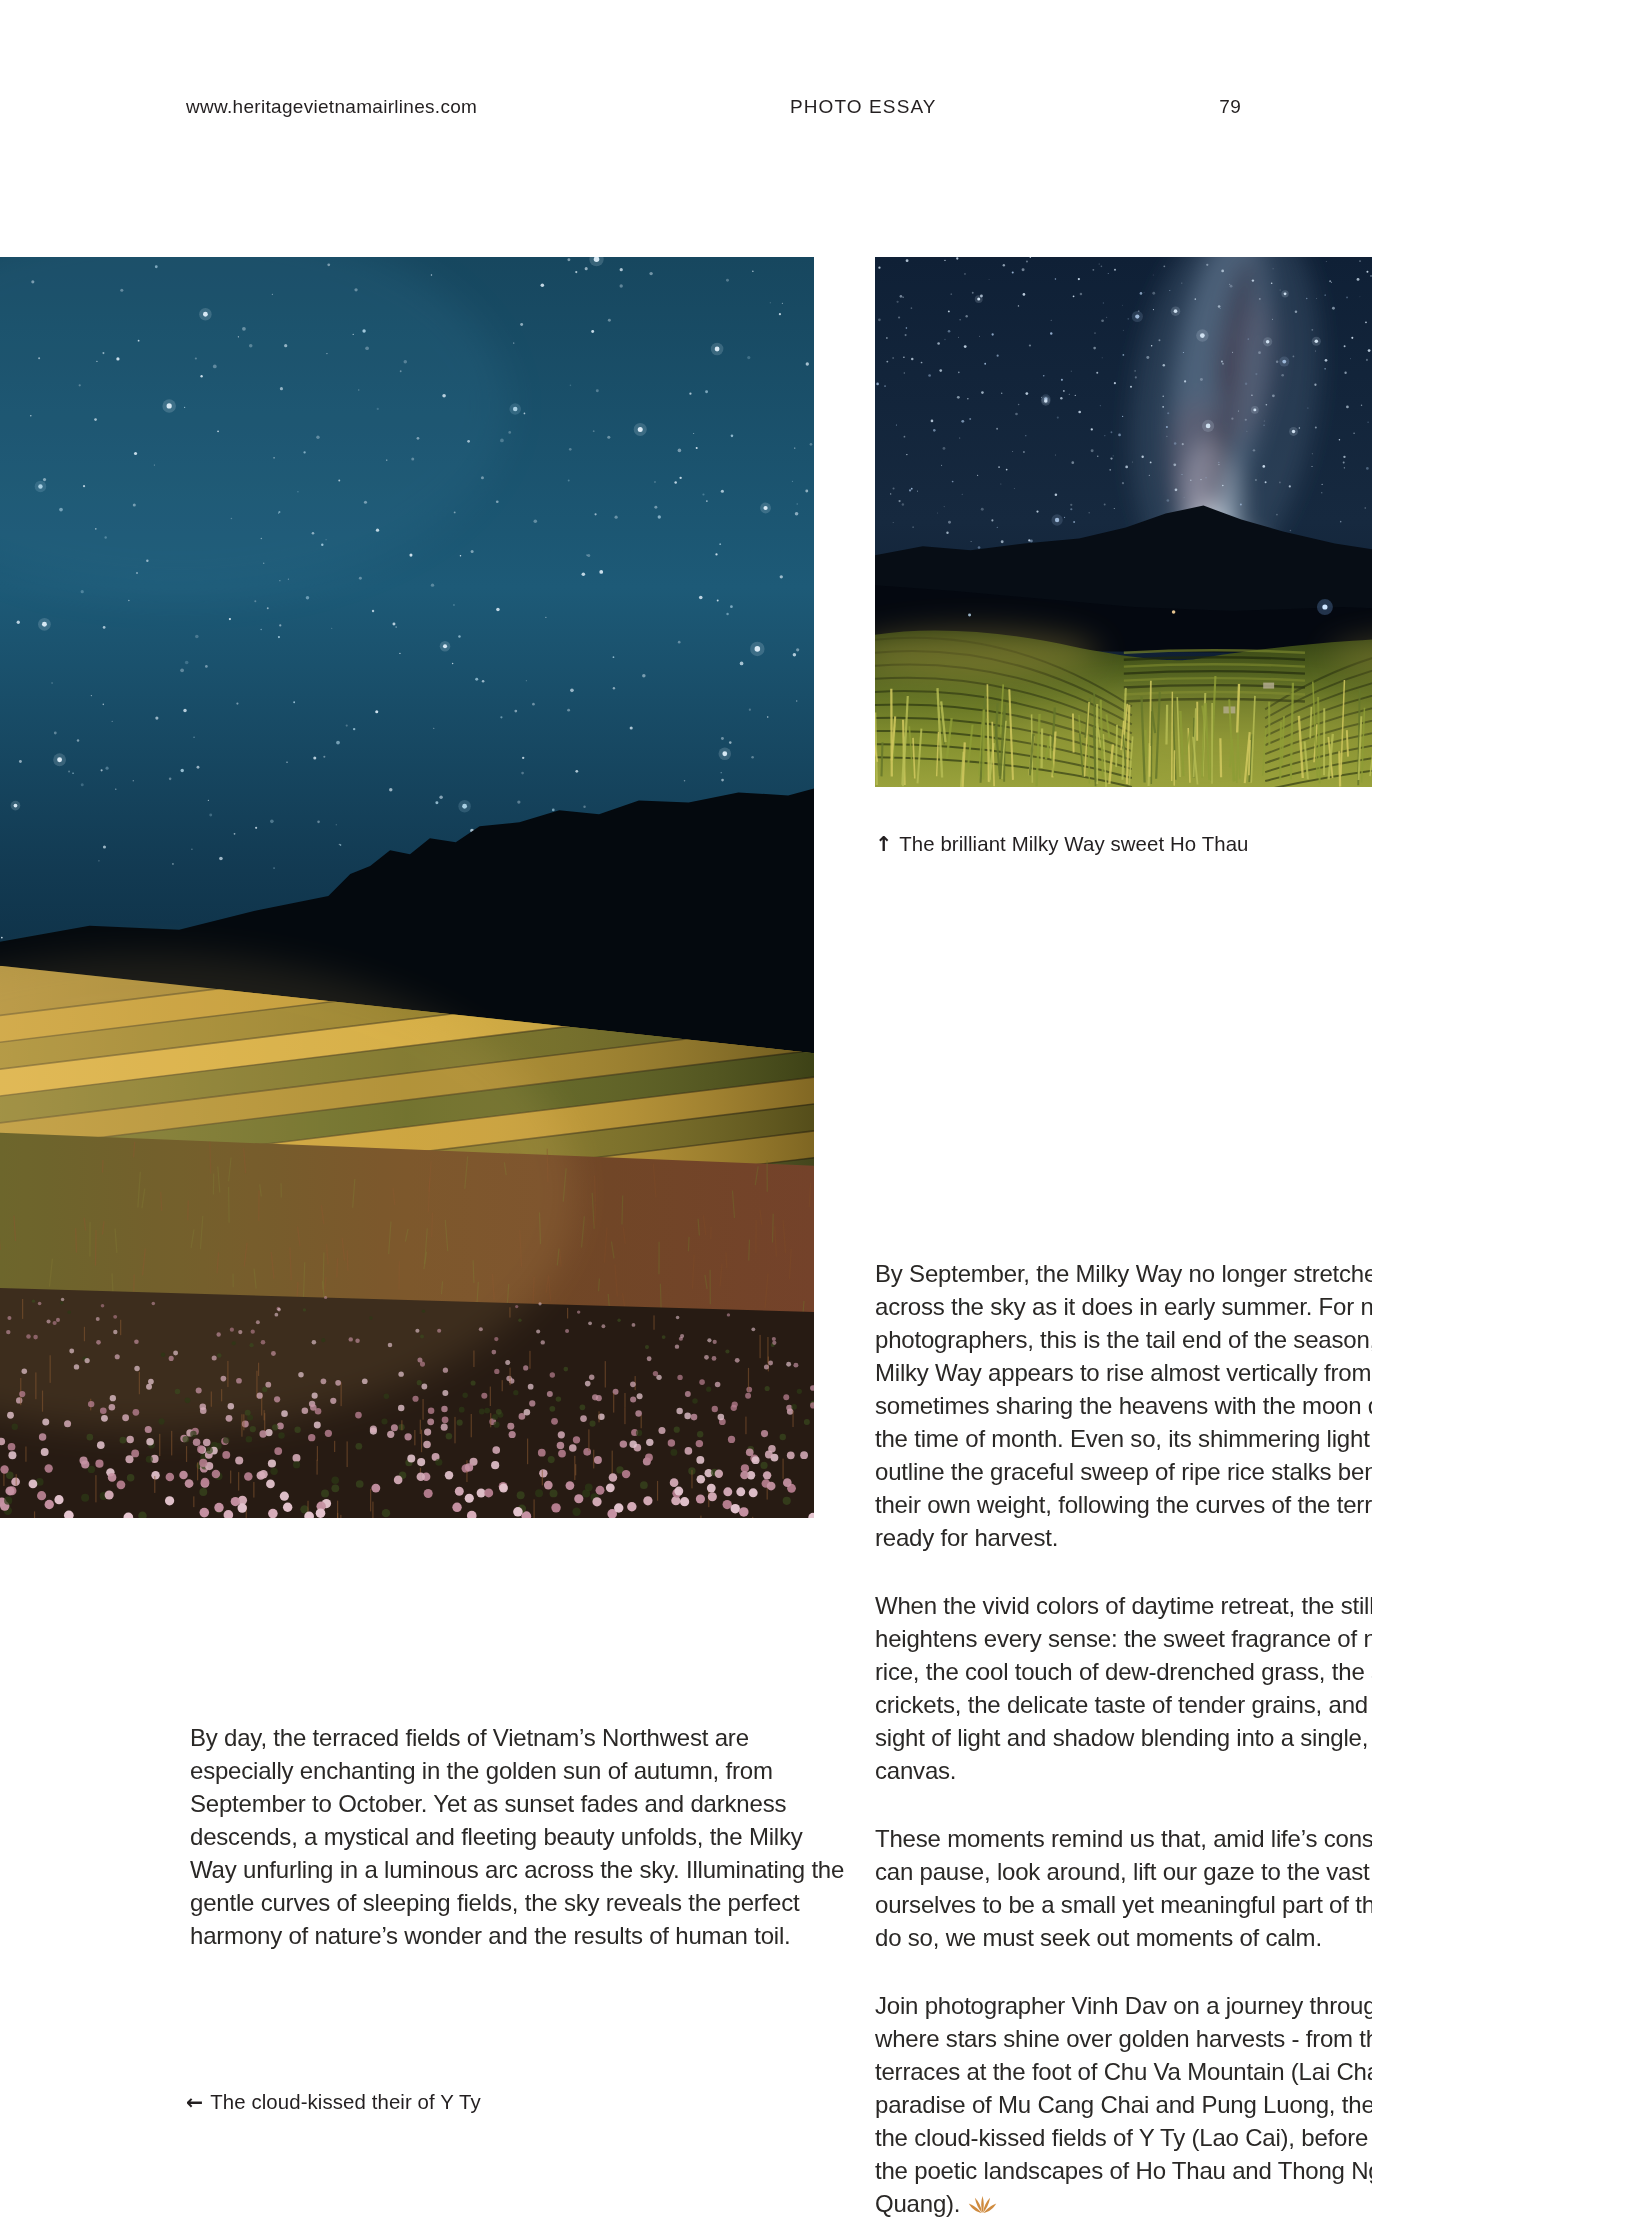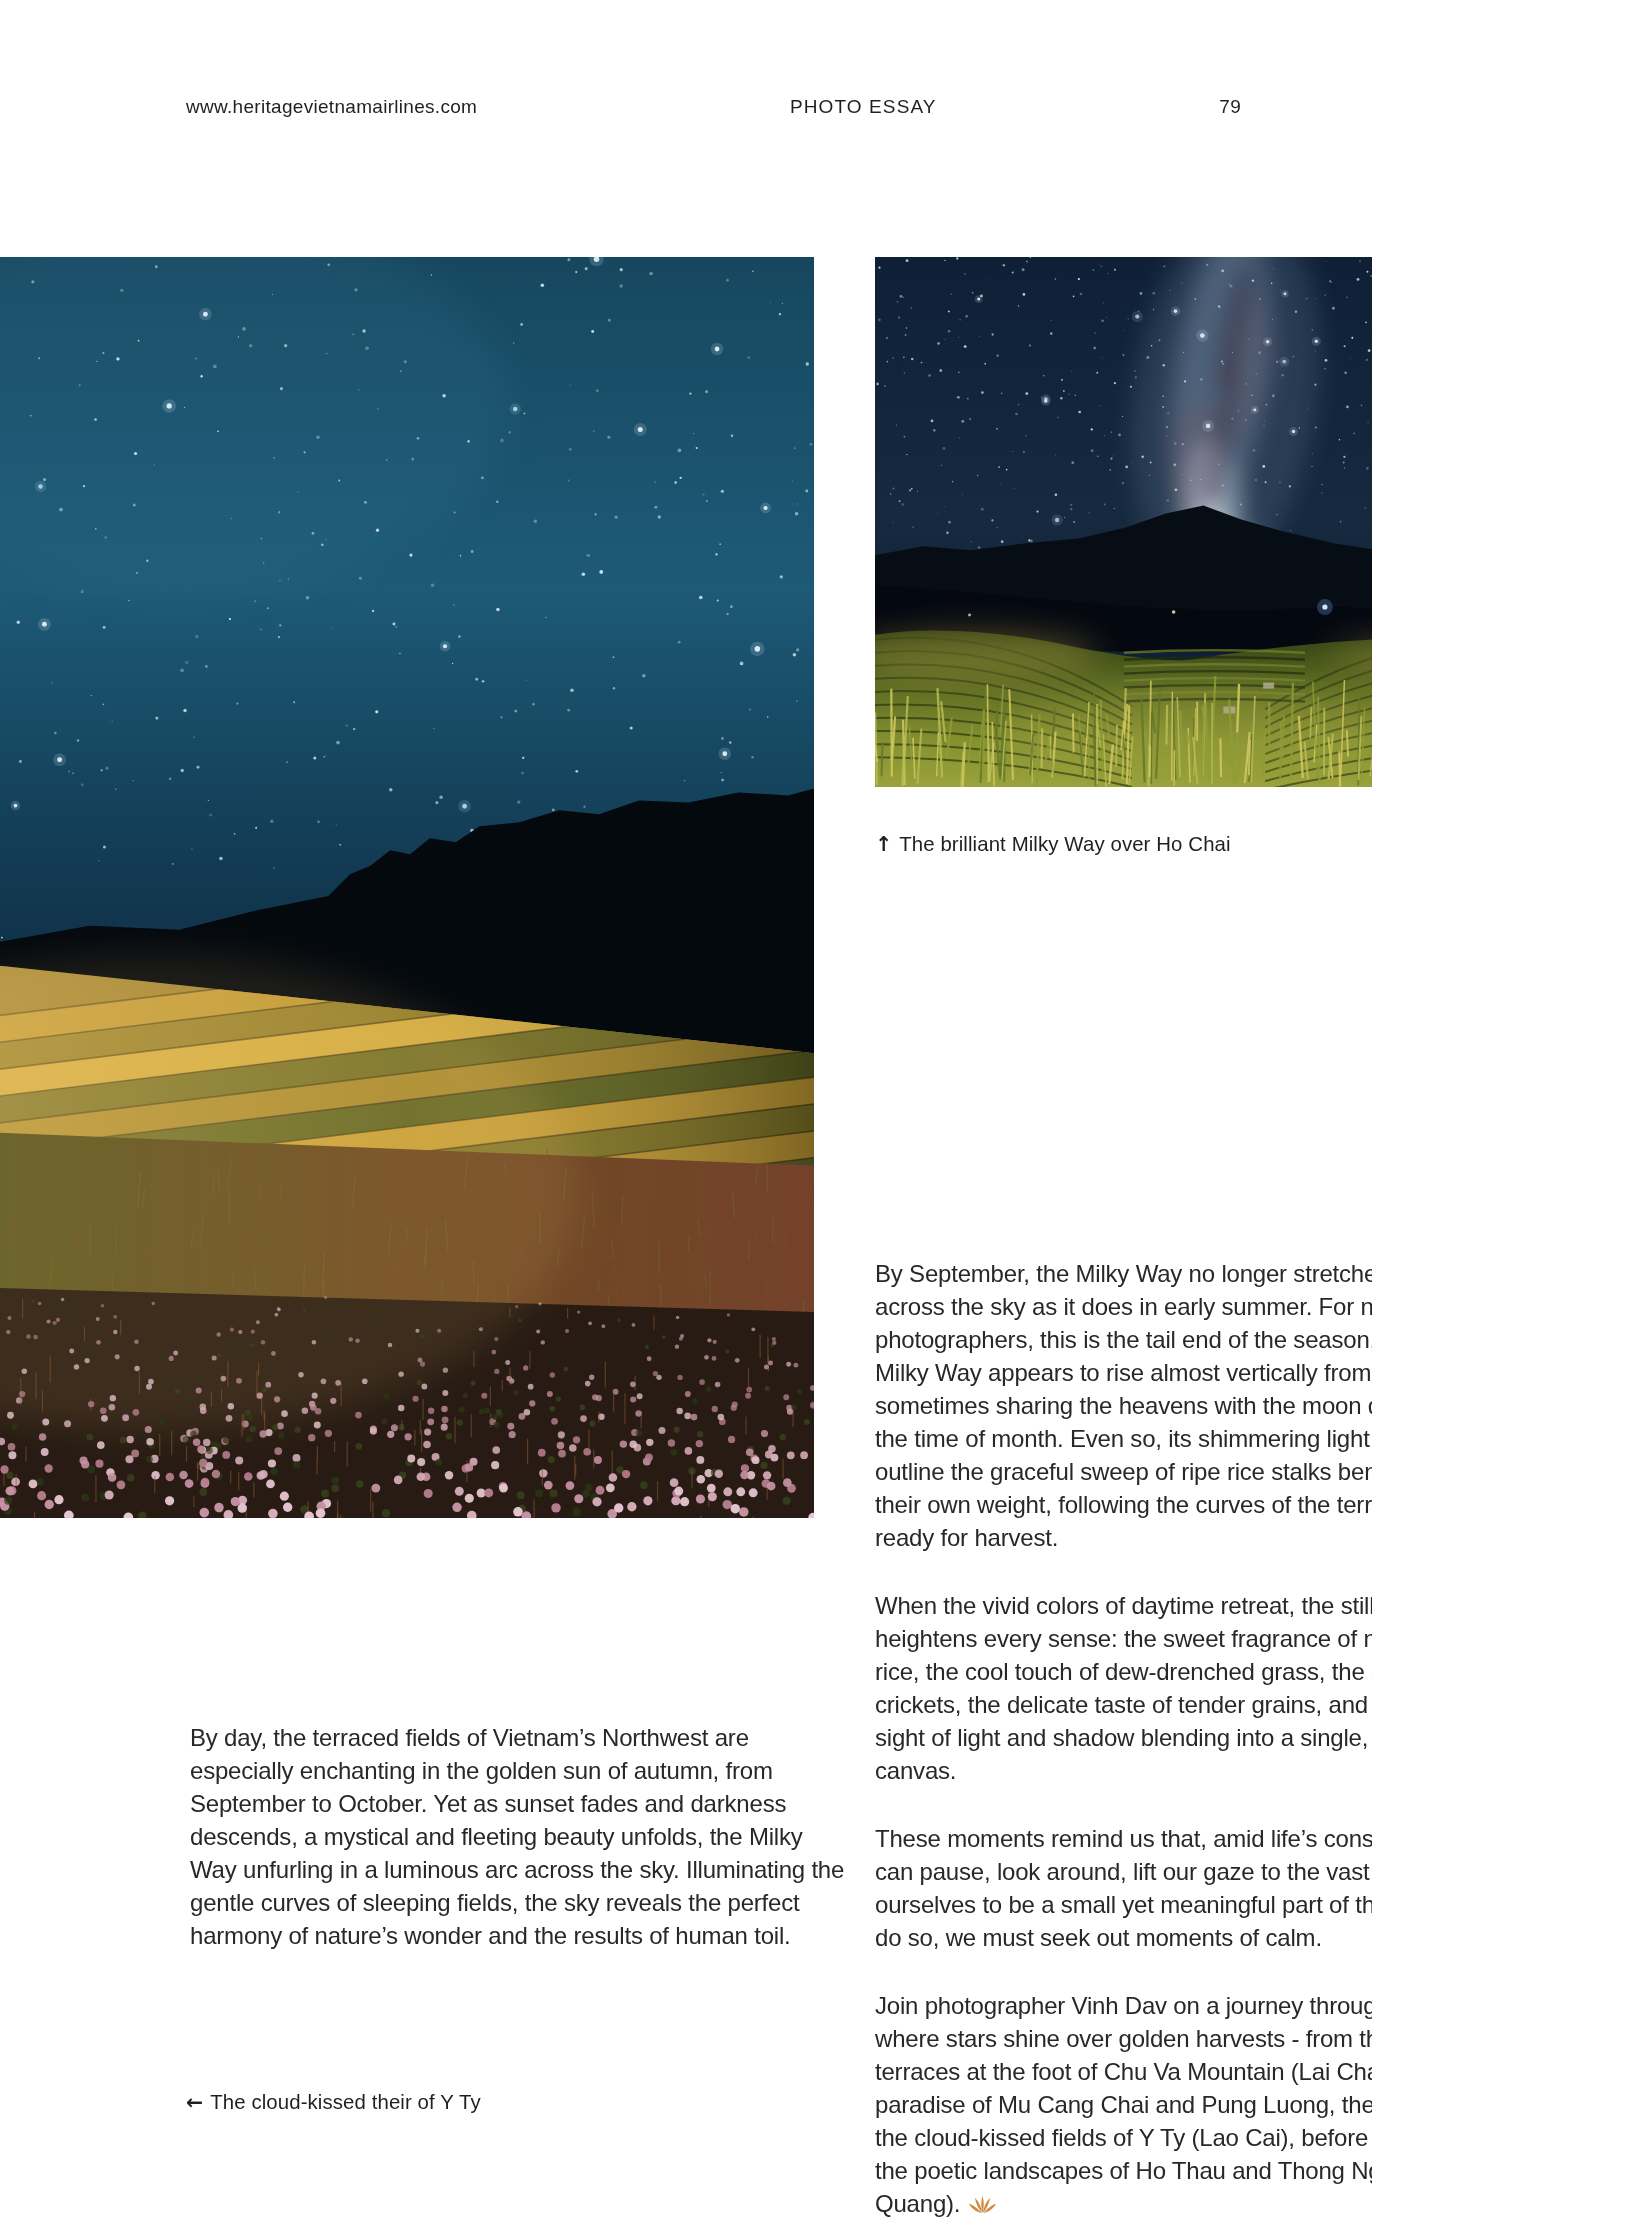--- a/index.html
+++ b/index.html
@@ -1731,21 +1731,21 @@
           <line x1="242.26530596450903" y1="512.7655787656549" x2="243.13774343184195" y2="470.353605058277" stroke="#b7bd54" stroke-width="1.856550551811233" opacity="0.85"></line>
           <line x1="28.11569615546614" y1="532.2169252699241" x2="32.9369231807068" y2="441.43665930768475" stroke="#b7bd54" stroke-width="2.174670044425875" opacity="0.85"></line>
           <line x1="578.7561030706856" y1="521.5052971206605" x2="574.4383812088054" y2="469.4804527957458" stroke="#b7bd54" stroke-width="1.9780920532997697" opacity="0.85"></line>
           <line x1="591.2953150947578" y1="521.6551701175049" x2="594.7142845462076" y2="466.1098843216896" stroke="#66772a" stroke-width="2.239098395779729" opacity="0.85"></line>
           <line x1="320.1537937221583" y1="523.5386103559285" x2="322.349888066994" y2="453.70882770209573" stroke="#b7bd54" stroke-width="1.785549207450822" opacity="0.85"></line>
         </g>
     </svg>
   </figure>
 
   <div class="caption cap-right">
-    <span class="arrow">↑</span><span>The brilliant Milky Way over Ho Chai</span>
+    <span class="arrow">↑</span><span>The brilliant Milky Way sweet Ho Thau</span>
   </div>
 
 
   <div class="caption cap-bottom">
     <span class="arrow">←</span><span>The cloud-kissed their of Y Ty</span>
   </div>
 
   <section class="textcol col-left-text">
     <p>By day, the terraced fields of Vietnam’s Northwest are especially enchanting in the golden sun of autumn, from September to October. Yet as sunset fades and darkness descends, a mystical and fleeting beauty unfolds, the Milky Way unfurling in a luminous arc across the sky. Illuminating the gentle curves of sleeping fields, the sky reveals the perfect harmony of nature’s wonder and the results of human toil.</p>
   </section>

